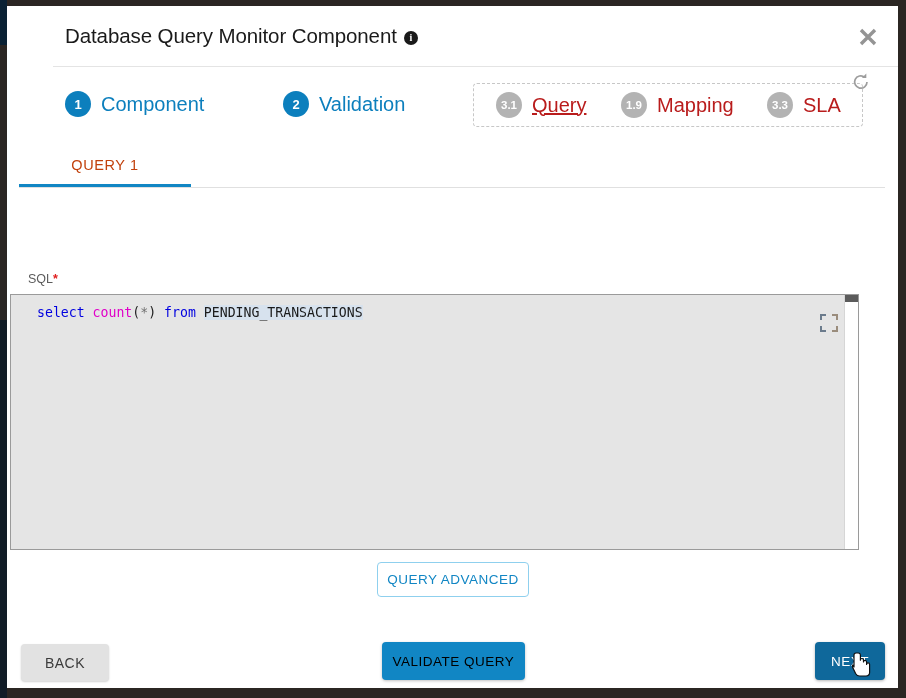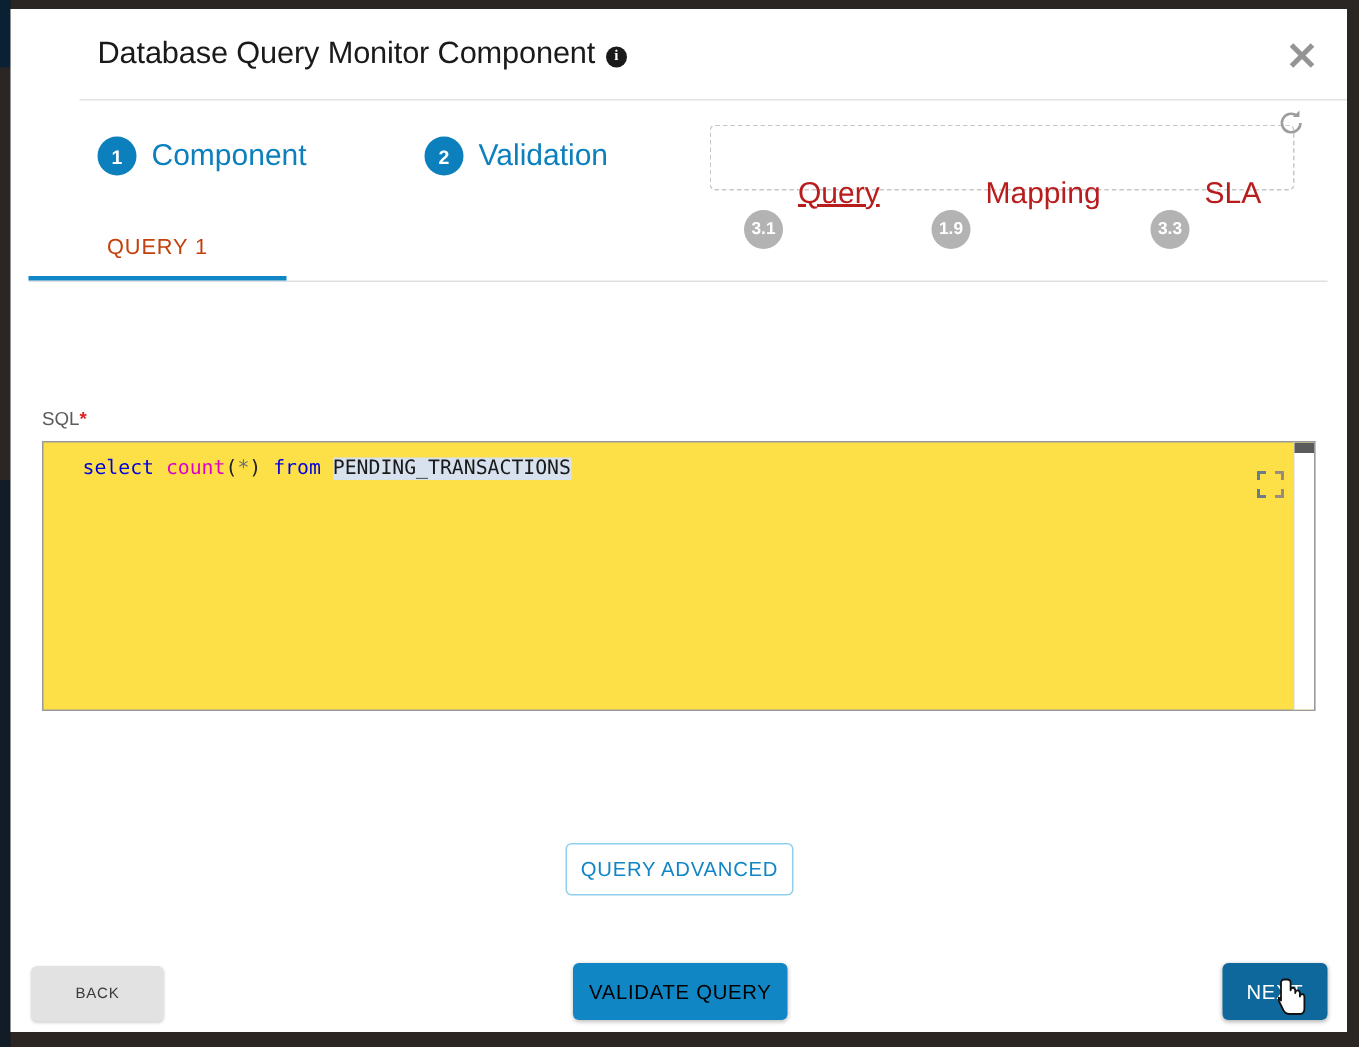--- a/index.html
+++ b/index.html
@@ -110,21 +110,21 @@
     border-radius: 50%;
     color: #ffffff;
     font-size: 13px;
     font-weight: bold;
     display: flex;
     align-items: center;
     justify-content: center;
     flex: none;
   }
   .step-badge.active { background: #0c7fbd; }
-  .step-badge.muted  { background: #b3b3b3; font-size: 11.5px; margin-top: 48px; }
+  .step-badge.muted  { background: #b3b3b3; font-size: 11.5px; }
   .step-label {
     margin-left: 10px;
     font-size: 20px;
   }
   .step-label.active { color: #0c7fbd; }
   .step-label.muted  { color: #b91c1c; }
   .step-label.muted.underline { text-decoration: underline; }
 
   #step-component { left: 58px; top: 24px; }
   #step-validation { left: 276px; top: 24px; }
@@ -205,26 +205,26 @@
   }
 
   
   #sql-label {
     position: absolute;
     left: 21px;
     top: 266px;
   }
   #sql-editor {
     position: absolute;
-    left: 21px;
+    left: 3px;
     top: 288px;
     width: 849px;
-    height: 180px;
+    height: 256px;
     border: 1px solid #9a9a9a;
-    background: #fde047;
+    background: #e5e5e5;
     box-sizing: border-box;
     overflow: hidden;
     cursor: text;
   }
   #sql-code {
     position: absolute;
     left: 26px;
     top: 9px;
     font-family: "DejaVu Sans Mono", "Liberation Mono", monospace;
     font-size: 13.2px;
@@ -287,21 +287,21 @@
     position: absolute;
     left: 14px;
     top: 638px;
     width: 88px;
     height: 37px;
     border: none;
     border-radius: 4px;
     background: #e2e2e2;
     color: #3b3b3b;
     font-family: "Liberation Sans", sans-serif;
-    font-size: 10px;
+    font-size: 14px;
     letter-spacing: 0.5px;
     cursor: pointer;
     box-shadow: 0 1px 2px rgba(0,0,0,0.18);
   }
   #validate-query-button {
     position: absolute;
     left: 375px;
     top: 636px;
     width: 143px;
     height: 38px;

